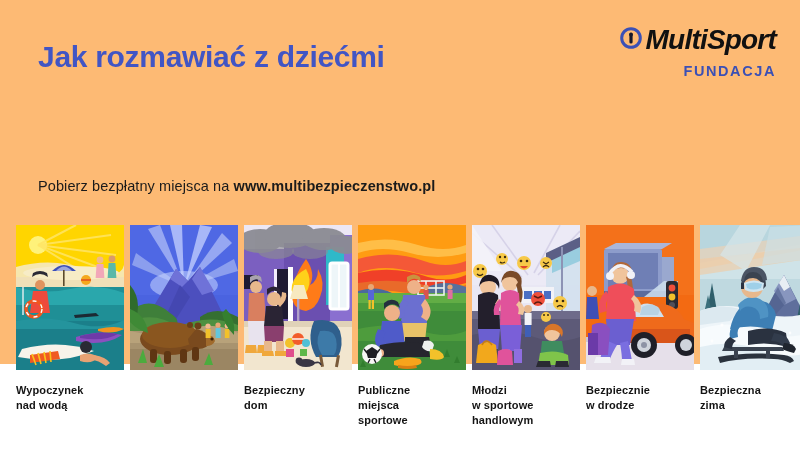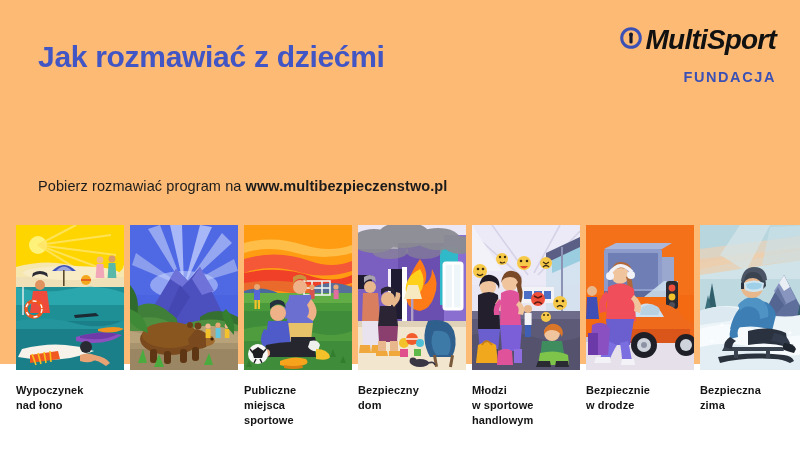--- a/index.html
+++ b/index.html
@@ -63,21 +63,21 @@
   .logo-mark { display: block; }
   .logo-word {
     font-size: 28px;
     font-weight: bold;
     font-style: italic;
     color: #111111;
     letter-spacing: -0.8px;
     line-height: 1;
   }
   .logo-sub {
-    margin-top: 15px;
+    margin-top: 9px;
     font-size: 14.5px;
     font-weight: bold;
     color: #3b50b5;
     letter-spacing: 1.6px;
     text-align: right;
   }
 
   
   .strip {
     position: absolute;
@@ -112,21 +112,21 @@
 </style>
 </head>
 <body>
 
 <div class="poster">
 
   <div class="headline">
     <span class="hl-line">Jak rozmawiać z dziećmi</span>
   </div>
 
-  <div class="subline"><span>Pobierz rozmawiać program na </span><span class="url">www.multibezpieczenstwo.pl</span></div>
+  <div class="subline"><span>Pobierz bezpłatny miejsca na </span><span class="url">www.multibezpieczenstwo.pl</span></div>
 
   <div class="logo">
     <div class="logo-row">
       <span class="logo-mark">
         <svg width="22" height="22" viewBox="0 0 22 22">
           <circle cx="11" cy="11" r="9.3" fill="none" stroke="#3b50b5" stroke-width="3"></circle>
           <rect x="9.4" y="5.6" width="3.2" height="10.8" rx="1.5" fill="#16182b"></rect>
           <circle cx="11" cy="7.6" r="1.9" fill="#16182b"></circle>
         </svg>
       </span>
@@ -195,21 +195,21 @@
               <line x1="28" y1="127" x2="30" y2="138"></line>
                 <line x1="34" y1="126" x2="35" y2="137"></line>
             </g>
           </g>
           <circle cx="70" cy="122" r="6" fill="#2a2a33"></circle>
           <path d="M64 130 q10 -4 18 2 q-6 8 -18 4 z" fill="#e8a273"></path>
           <path d="M78 130 q12 2 16 8 l-4 3 q-8 -6 -14 -6 z" fill="#e8a273"></path>
         </svg>
       </div>
       <div class="caption">Wypoczynek
-nad łono</div>
+nad wodą</div>
     </div>
 
     <div class="card-col">
       <div class="card">
         <svg width="108" height="145" viewBox="0 0 108 145">
           <rect width="108" height="145" fill="#4a63e0"></rect>
           <path d="M0 0 h108 v70 H0 z" fill="#4f68e4"></path>
           <g opacity="0.75">
             <path d="M54 62 L18 4 L30 0 z" fill="#aebcf7"></path>
             <path d="M54 62 L40 0 L52 0 z" fill="#c6d2ff"></path>
@@ -264,20 +264,96 @@
             <path d="M74 140 l5 -12 l4 12 z"></path>
           </g>
           <path d="M96 84 q10 10 8 26 q-10 -10 -12 -22 z" fill="#357f30"></path>
         </svg>
       </div>
     </div>
 
     <div class="card-col">
       <div class="card">
         <svg width="108" height="145" viewBox="0 0 108 145">
+          <rect width="108" height="145" fill="#ece7f5"></rect>
+
+          <path d="M0 24 h40 v84 H0 z" fill="#7b5fc0"></path>
+          <path d="M40 18 h46 v92 H40 z" fill="#6b4fb0"></path>
+          <path d="M86 10 h22 v104 H86 z" fill="#8a6fd0"></path>
+
+          <rect x="82" y="22" width="18" height="58" fill="#2fb9c9"></rect>
+
+          <rect x="86" y="38" width="18" height="46" rx="2" fill="#eef6f9" stroke="#ffffff" stroke-width="3"></rect>
+          <line x1="95" y1="38" x2="95" y2="84" stroke="#ffffff" stroke-width="2"></line>
+
+          <g fill="#8b8b93" opacity="0.95">
+            <ellipse cx="16" cy="16" rx="22" ry="12"></ellipse>
+            <ellipse cx="46" cy="10" rx="26" ry="13"></ellipse>
+            <ellipse cx="80" cy="14" rx="22" ry="11"></ellipse>
+            <ellipse cx="102" cy="20" rx="16" ry="9"></ellipse>
+            <ellipse cx="32" cy="26" rx="18" ry="8" opacity="0.7"></ellipse>
+            <ellipse cx="66" cy="26" rx="18" ry="8" opacity="0.65"></ellipse>
+          </g>
+
+          <rect x="30" y="44" width="18" height="50" fill="#f2ecfb"></rect>
+          <rect x="33" y="44" width="13" height="50" fill="#1f1b33"></rect>
+          <rect x="44" y="42" width="5" height="54" fill="#ffffff"></rect>
+
+          <rect x="0" y="50" width="14" height="14" fill="#1f1b33"></rect>
+
+          <path d="M62 34 q10 14 4 26 q8 -4 8 -16 q8 14 2 28 q-4 12 -14 14 q-14 -2 -14 -16 q0 -16 14 -36 z" fill="#ff7b18"></path>
+          <path d="M62 44 q6 10 2 20 q-4 8 -10 8 q-8 -2 -6 -12 q2 -10 14 -16 z" fill="#ffd11a"></path>
+
+          <path d="M46 74 h18 l-4 -14 h-10 z" fill="#f7e9c0"></path>
+          <rect x="53" y="74" width="2.4" height="22" fill="#b0a0c8"></rect>
+
+          <rect y="96" width="108" height="49" fill="#f2e6cf"></rect>
+          <path d="M0 96 h108 v6 H0 z" fill="#e0d2b8"></path>
+
+          <circle cx="12" cy="62" r="6" fill="#e8b88c"></circle>
+          <path d="M6 58 q6 -7 12 -1 l-1 -5 q-5 -4 -11 0 z" fill="#a8a2ad"></path>
+          <path d="M5 68 h15 l2 28 H4 z" fill="#d97f5f"></path>
+          <path d="M4 96 h18 l-1 28 H5 z" fill="#e8e3ee"></path>
+          <path d="M2 120 h10 l1 8 H1 z" fill="#f0a83c"></path>
+          <path d="M14 120 h10 l1 8 H13 z" fill="#f0a83c"></path>
+
+          <circle cx="30" cy="74" r="7" fill="#e8b88c"></circle>
+          <path d="M23 70 q7 -8 14 -1 l-1 -5 q-6 -5 -13 0 z" fill="#2a2434"></path>
+          <path d="M22 81 h16 l2 20 H20 z" fill="#2a2434"></path>
+          <path d="M36 82 q8 -8 6 -14 l-4 -1 q0 8 -6 10 z" fill="#e8b88c"></path>
+          <path d="M20 101 h20 l-1 16 H21 z" fill="#8a3f6e"></path>
+          <path d="M20 116 h8 v12 h-8 z" fill="#e8b88c"></path>
+          <path d="M32 116 h8 v12 h-8 z" fill="#e8b88c"></path>
+          <path d="M18 126 h11 l1 5 H18 z" fill="#f0a83c"></path>
+          <path d="M31 126 h11 l1 5 H31 z" fill="#f0a83c"></path>
+
+          <circle cx="46" cy="118" r="5" fill="#f3c12a"></circle>
+          <circle cx="54" cy="114" r="6" fill="#f25c2a"></circle>
+          <path d="M48 114 h12" stroke="#ffffff" stroke-width="1.4"></path>
+          <circle cx="62" cy="118" r="4" fill="#4fc0d6"></circle>
+          <rect x="42" y="124" width="8" height="8" fill="#e04f8c"></rect>
+          <rect x="56" y="124" width="7" height="7" fill="#5fb84a"></rect>
+
+          <path d="M70 96 q20 -4 26 10 q4 14 -2 26 H72 q-10 -18 -2 -36 z" fill="#2f5f8c"></path>
+          <path d="M76 106 q14 -2 16 8 q2 10 -2 16 H78 q-8 -12 -2 -24 z" fill="#3d7aa8"></path>
+          <rect x="76" y="130" width="3" height="12" fill="#7a5a3a" transform="rotate(-10 77 136)"></rect>
+          <rect x="92" y="130" width="3" height="12" fill="#7a5a3a" transform="rotate(10 93 136)"></rect>
+
+          <ellipse cx="62" cy="138" rx="9" ry="4" fill="#3a3644"></ellipse>
+          <circle cx="55" cy="136" r="3.4" fill="#3a3644"></circle>
+          <path d="M70 138 q6 -2 7 2" stroke="#3a3644" stroke-width="1.6" fill="none"></path>
+        </svg>
+      </div>
+      <div class="caption">Bezpieczny
+dom</div>
+    </div>
+
+    <div class="card-col">
+      <div class="card">
+        <svg width="108" height="145" viewBox="0 0 108 145">
           <rect width="108" height="145" fill="#ff9c12"></rect>
           <g opacity="0.95">
             <path d="M0 18 q30 -8 60 2 q26 8 48 0 v8 q-28 8 -56 0 q-28 -8 -52 0 z" fill="#ffc04a"></path>
             <path d="M0 34 q34 -10 66 2 q22 8 42 0 v10 q-26 8 -50 2 q-32 -10 -58 0 z" fill="#f4553a"></path>
             <path d="M0 48 q36 -8 70 4 q20 6 38 -2 v8 q-26 8 -52 2 q-32 -8 -56 2 z" fill="#f03c2a"></path>
             <path d="M0 58 q40 -6 74 4 q18 4 34 -2 v6 q-30 8 -60 2 q-28 -6 -48 2 z" fill="#e8682c"></path>
           </g>
 
           <path d="M70 62 q16 -8 38 0 v8 H70 z" fill="#57709b"></path>
           <path d="M0 66 q18 -6 34 2 v6 H0 z" fill="#4a6a9b"></path>
@@ -332,96 +408,20 @@
           <g fill="#2f7a2c" opacity="0.8">
             <path d="M86 132 l3 -8 l3 8 z"></path>
               <path d="M96 138 l3 -7 l3 7 z"></path>
             <path d="M2 142 l3 -7 l3 7 z"></path>
           </g>
         </svg>
       </div>
       <div class="caption">Publiczne
 miejsca
 sportowe</div>
-    </div>
-
-    <div class="card-col">
-      <div class="card">
-        <svg width="108" height="145" viewBox="0 0 108 145">
-          <rect width="108" height="145" fill="#ece7f5"></rect>
-
-          <path d="M0 24 h40 v84 H0 z" fill="#7b5fc0"></path>
-          <path d="M40 18 h46 v92 H40 z" fill="#6b4fb0"></path>
-          <path d="M86 10 h22 v104 H86 z" fill="#8a6fd0"></path>
-
-          <rect x="82" y="22" width="18" height="58" fill="#2fb9c9"></rect>
-
-          <rect x="86" y="38" width="18" height="46" rx="2" fill="#eef6f9" stroke="#ffffff" stroke-width="3"></rect>
-          <line x1="95" y1="38" x2="95" y2="84" stroke="#ffffff" stroke-width="2"></line>
-
-          <g fill="#8b8b93" opacity="0.95">
-            <ellipse cx="16" cy="16" rx="22" ry="12"></ellipse>
-            <ellipse cx="46" cy="10" rx="26" ry="13"></ellipse>
-            <ellipse cx="80" cy="14" rx="22" ry="11"></ellipse>
-            <ellipse cx="102" cy="20" rx="16" ry="9"></ellipse>
-            <ellipse cx="32" cy="26" rx="18" ry="8" opacity="0.7"></ellipse>
-            <ellipse cx="66" cy="26" rx="18" ry="8" opacity="0.65"></ellipse>
-          </g>
-
-          <rect x="30" y="44" width="18" height="50" fill="#f2ecfb"></rect>
-          <rect x="33" y="44" width="13" height="50" fill="#1f1b33"></rect>
-          <rect x="44" y="42" width="5" height="54" fill="#ffffff"></rect>
-
-          <rect x="0" y="50" width="14" height="14" fill="#1f1b33"></rect>
-
-          <path d="M62 34 q10 14 4 26 q8 -4 8 -16 q8 14 2 28 q-4 12 -14 14 q-14 -2 -14 -16 q0 -16 14 -36 z" fill="#ff7b18"></path>
-          <path d="M62 44 q6 10 2 20 q-4 8 -10 8 q-8 -2 -6 -12 q2 -10 14 -16 z" fill="#ffd11a"></path>
-
-          <path d="M46 74 h18 l-4 -14 h-10 z" fill="#f7e9c0"></path>
-          <rect x="53" y="74" width="2.4" height="22" fill="#b0a0c8"></rect>
-
-          <rect y="96" width="108" height="49" fill="#f2e6cf"></rect>
-          <path d="M0 96 h108 v6 H0 z" fill="#e0d2b8"></path>
-
-          <circle cx="12" cy="62" r="6" fill="#e8b88c"></circle>
-          <path d="M6 58 q6 -7 12 -1 l-1 -5 q-5 -4 -11 0 z" fill="#a8a2ad"></path>
-          <path d="M5 68 h15 l2 28 H4 z" fill="#d97f5f"></path>
-          <path d="M4 96 h18 l-1 28 H5 z" fill="#e8e3ee"></path>
-          <path d="M2 120 h10 l1 8 H1 z" fill="#f0a83c"></path>
-          <path d="M14 120 h10 l1 8 H13 z" fill="#f0a83c"></path>
-
-          <circle cx="30" cy="74" r="7" fill="#e8b88c"></circle>
-          <path d="M23 70 q7 -8 14 -1 l-1 -5 q-6 -5 -13 0 z" fill="#2a2434"></path>
-          <path d="M22 81 h16 l2 20 H20 z" fill="#2a2434"></path>
-          <path d="M36 82 q8 -8 6 -14 l-4 -1 q0 8 -6 10 z" fill="#e8b88c"></path>
-          <path d="M20 101 h20 l-1 16 H21 z" fill="#8a3f6e"></path>
-          <path d="M20 116 h8 v12 h-8 z" fill="#e8b88c"></path>
-          <path d="M32 116 h8 v12 h-8 z" fill="#e8b88c"></path>
-          <path d="M18 126 h11 l1 5 H18 z" fill="#f0a83c"></path>
-          <path d="M31 126 h11 l1 5 H31 z" fill="#f0a83c"></path>
-
-          <circle cx="46" cy="118" r="5" fill="#f3c12a"></circle>
-          <circle cx="54" cy="114" r="6" fill="#f25c2a"></circle>
-          <path d="M48 114 h12" stroke="#ffffff" stroke-width="1.4"></path>
-          <circle cx="62" cy="118" r="4" fill="#4fc0d6"></circle>
-          <rect x="42" y="124" width="8" height="8" fill="#e04f8c"></rect>
-          <rect x="56" y="124" width="7" height="7" fill="#5fb84a"></rect>
-
-          <path d="M70 96 q20 -4 26 10 q4 14 -2 26 H72 q-10 -18 -2 -36 z" fill="#2f5f8c"></path>
-          <path d="M76 106 q14 -2 16 8 q2 10 -2 16 H78 q-8 -12 -2 -24 z" fill="#3d7aa8"></path>
-          <rect x="76" y="130" width="3" height="12" fill="#7a5a3a" transform="rotate(-10 77 136)"></rect>
-          <rect x="92" y="130" width="3" height="12" fill="#7a5a3a" transform="rotate(10 93 136)"></rect>
-
-          <ellipse cx="62" cy="138" rx="9" ry="4" fill="#3a3644"></ellipse>
-          <circle cx="55" cy="136" r="3.4" fill="#3a3644"></circle>
-          <path d="M70 138 q6 -2 7 2" stroke="#3a3644" stroke-width="1.6" fill="none"></path>
-        </svg>
-      </div>
-      <div class="caption">Bezpieczny
-dom</div>
     </div>
 
     <div class="card-col">
       <div class="card">
         <svg width="108" height="145" viewBox="0 0 108 145">
           <rect width="108" height="145" fill="#e9e7f4"></rect>
           <path d="M0 0 h108 v60 H0 z" fill="#eceaf6"></path>
 
           <g stroke="#d6d2e8" stroke-width="1.6" fill="none">
             <path d="M0 8 L50 52"></path>

